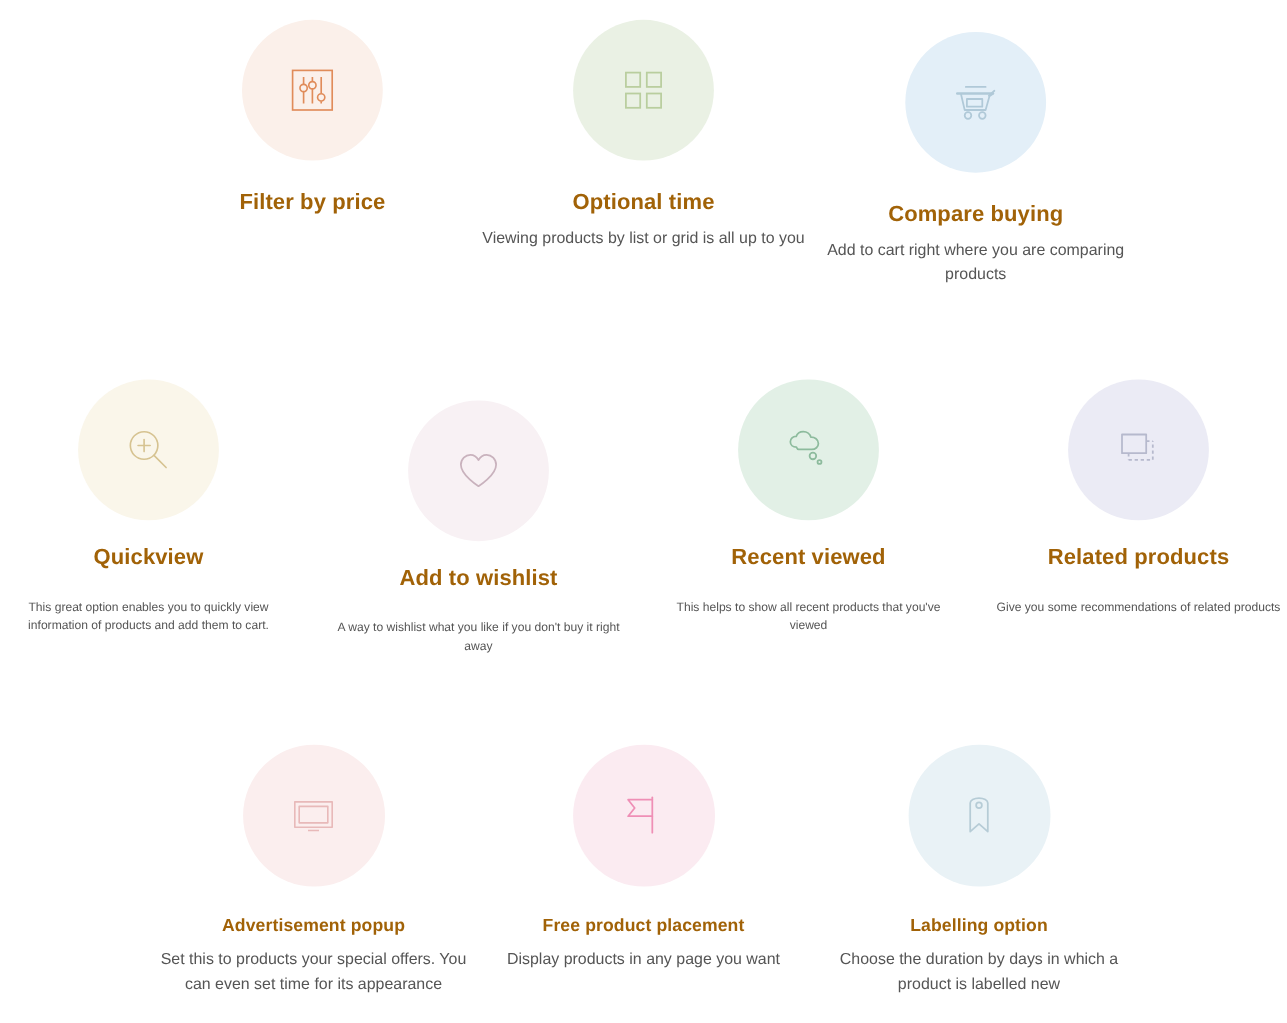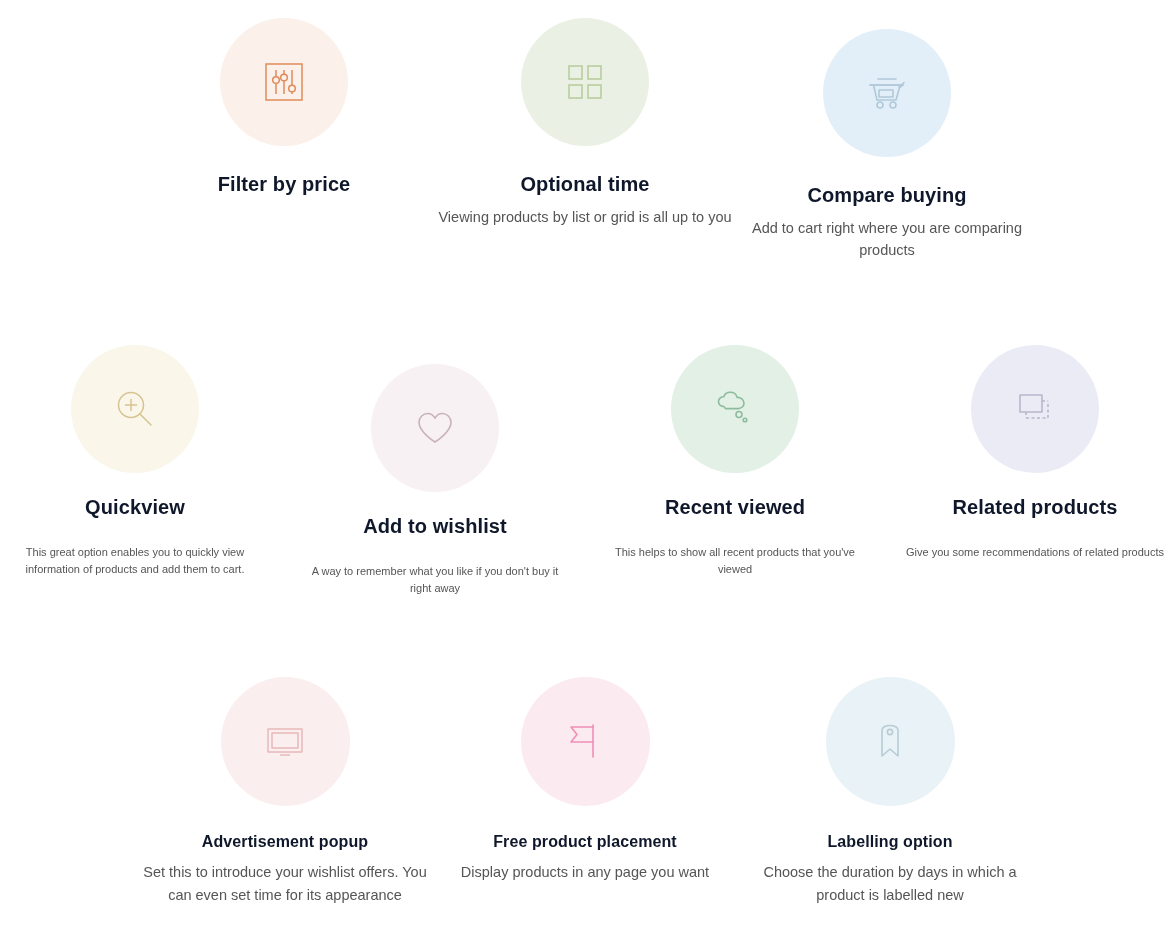--- a/index.html
+++ b/index.html
@@ -34,21 +34,21 @@
     border-radius: 50%;
     display: flex;
     align-items: center;
     justify-content: center;
   }
   .icon-wrap svg {
     display: block;
   }
   .feature-title {
     font-weight: bold;
-    color: #0f172a;
+    color: #a16207;
     letter-spacing: 0.1px;
     line-height: 1.2;
     white-space: nowrap;
   }
   .feature-desc {
     color: #555555;
     line-height: 1.55;
   }
 
   
@@ -157,21 +157,21 @@
 
   <div class="feature row2" id="card-add-to-wishlist">
     <div class="icon-wrap" style="background:#f8f1f4">
       <span>
         <svg width="42" height="42" viewBox="0 0 42 42" fill="none" stroke="#c9b2bd" stroke-width="1.6" stroke-linejoin="round">
           <path d="M21 35 C21 35 5 25 5 15.5 C5 10.2 9.2 6.5 13.6 6.5 C17 6.5 19.6 8.6 21 11.2 C22.4 8.6 25 6.5 28.4 6.5 C32.8 6.5 37 10.2 37 15.5 C37 25 21 35 21 35 Z"></path>
         </svg>
       </span>
     </div>
     <div class="feature-title">Add to wishlist</div>
-    <div class="feature-desc">A way to remember what you like if you don't buy it right away</div>
+    <div class="feature-desc">A way to wishlist what you like if you don't buy it right away</div>
   </div>
 
   <div class="feature row2" id="card-recent-viewed">
     <div class="icon-wrap" style="background:#e2f0e6">
       <span>
         <svg width="46" height="46" viewBox="0 0 46 46" fill="none" stroke="#8dbb9d" stroke-width="1.6" stroke-linejoin="round">
           <path d="M12 20.5 C8.8 20.5 6.5 18.4 6.5 15.6 C6.5 12.8 8.9 10.6 11.8 10.8 C12.6 8.2 15.2 6.3 18.3 6.3 C21.6 6.3 24.4 8.5 25.1 11.4 C28.6 11.2 32 13.6 32 17.2 C32 20.2 29.3 22.6 26 22.6 L14 22.6 C13.2 22.6 12.5 21.7 12 20.5 Z"></path>
           <circle cx="27" cy="28.5" r="3"></circle>
           <circle cx="33" cy="34" r="1.8"></circle>
         </svg>
@@ -200,21 +200,21 @@
     <div class="icon-wrap" style="background:#fbeeee">
       <span>
         <svg width="46" height="46" viewBox="0 0 46 46" fill="none" stroke="#e8b9b9" stroke-width="1.5" stroke-linejoin="round">
           <rect x="6" y="10" width="34" height="23"></rect>
           <rect x="10" y="14" width="26" height="15"></rect>
           <line x1="18" y1="36" x2="28" y2="36"></line>
         </svg>
       </span>
     </div>
     <div class="feature-title">Advertisement popup</div>
-    <div class="feature-desc">Set this to introduce your wishlist offers. You can even set time for its appearance</div>
+    <div class="feature-desc">Set this to products your special offers. You can even set time for its appearance</div>
   </div>
 
   <div class="feature row3" id="card-free-product-placement">
     <div class="icon-wrap" style="background:#fbebf1">
       <span>
         <svg width="46" height="46" viewBox="0 0 46 46" fill="none" stroke="#ef8fb6" stroke-width="1.6" stroke-linejoin="round" stroke-linecap="round">
           <path d="M31 8 H9 L15 15.5 L9 23 H31"></path>
           <line x1="31" y1="6" x2="31" y2="38"></line>
         </svg>
       </span>

